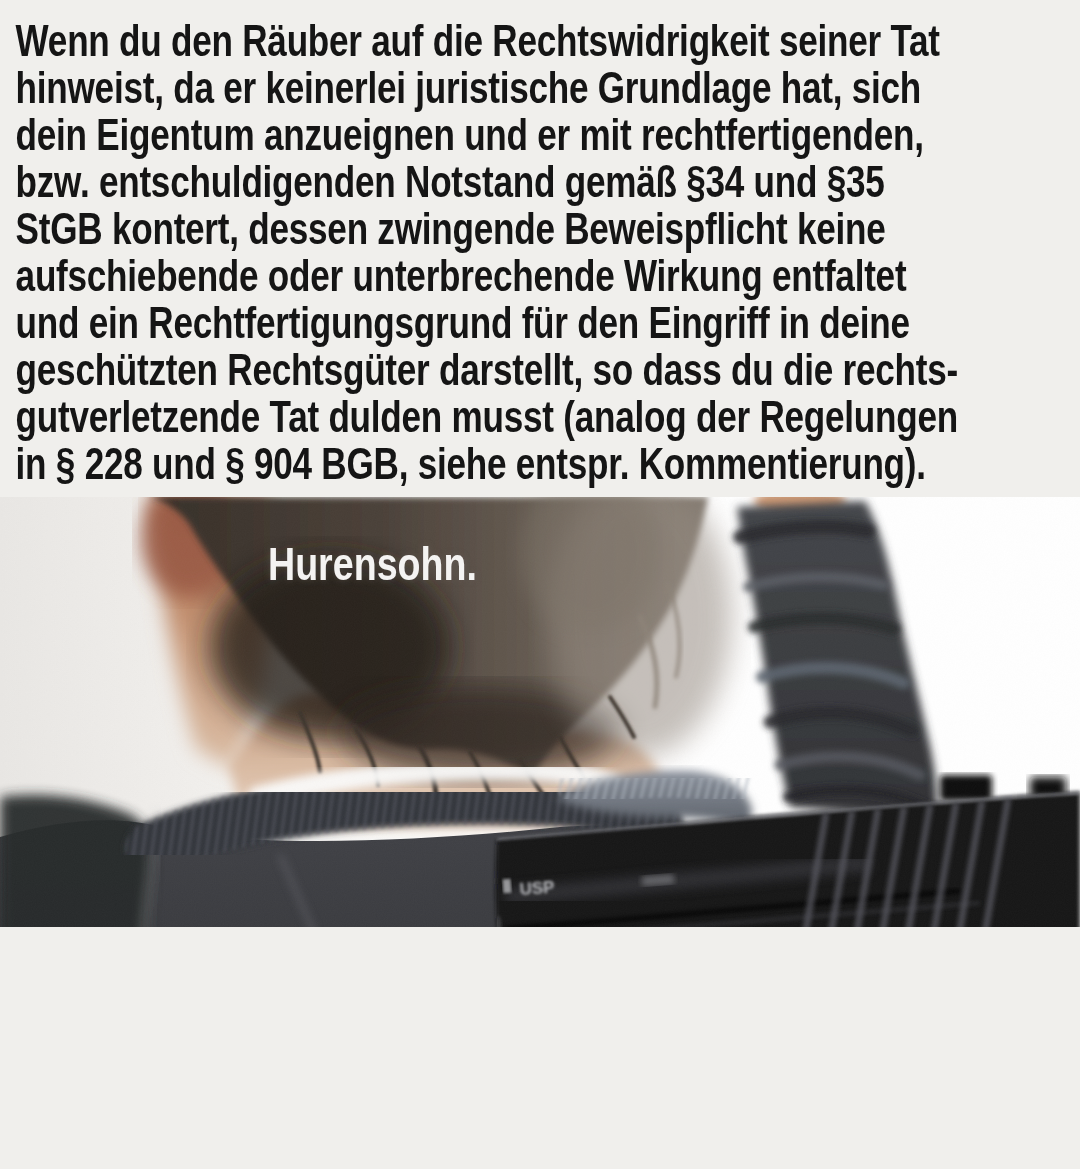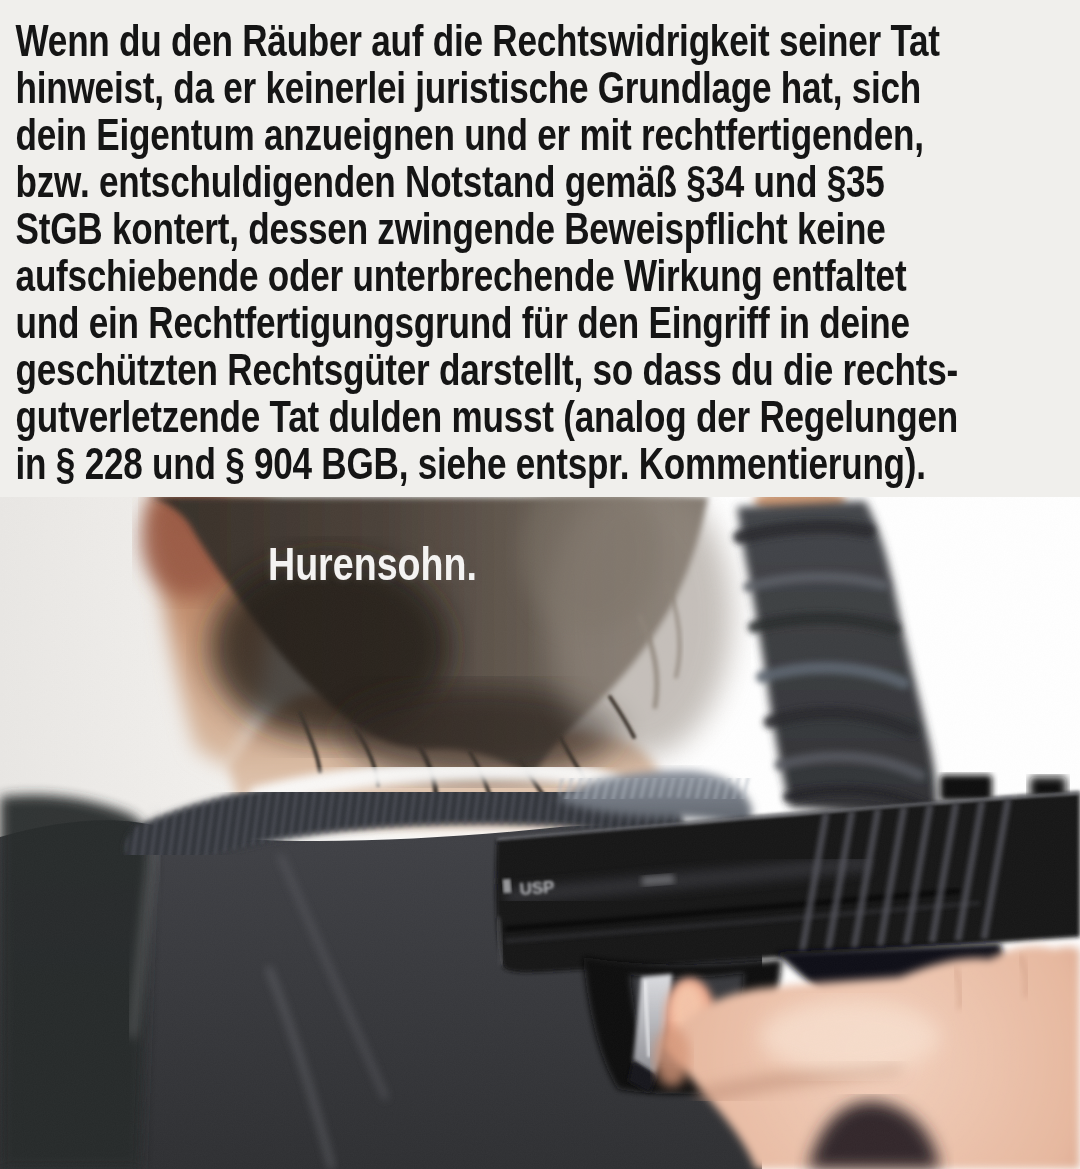--- a/index.html
+++ b/index.html
@@ -1,16 +1,16 @@
 <!DOCTYPE html>
 <html><head>
 <meta charset="utf-8">
 <style>
   html,body{margin:0;padding:0;background:#f0efec;}
-  .page{position:relative;width:1080px;height:1169px;overflow:hidden;background:#f0efec;
+  .page{position:relative;width:1080px;height:927px;overflow:hidden;background:#f0efec;
         font-family:"Liberation Sans",sans-serif;}
   .top-text{position:absolute;left:0;top:0;width:1385px;height:497px;
             padding:17px 0 0 20px;box-sizing:border-box;
             transform:scaleX(0.78);transform-origin:0 0;
             font-weight:700;font-size:45px;line-height:47px;color:#151515;
             font-family:"Liberation Sans",sans-serif;}
   .tt-line{white-space:nowrap;letter-spacing:-0.3px;}
   .photo{position:absolute;left:0;top:497px;width:1080px;height:672px;}
   .photo svg{display:block;}
   .caption{position:absolute;left:268px;top:540px;

